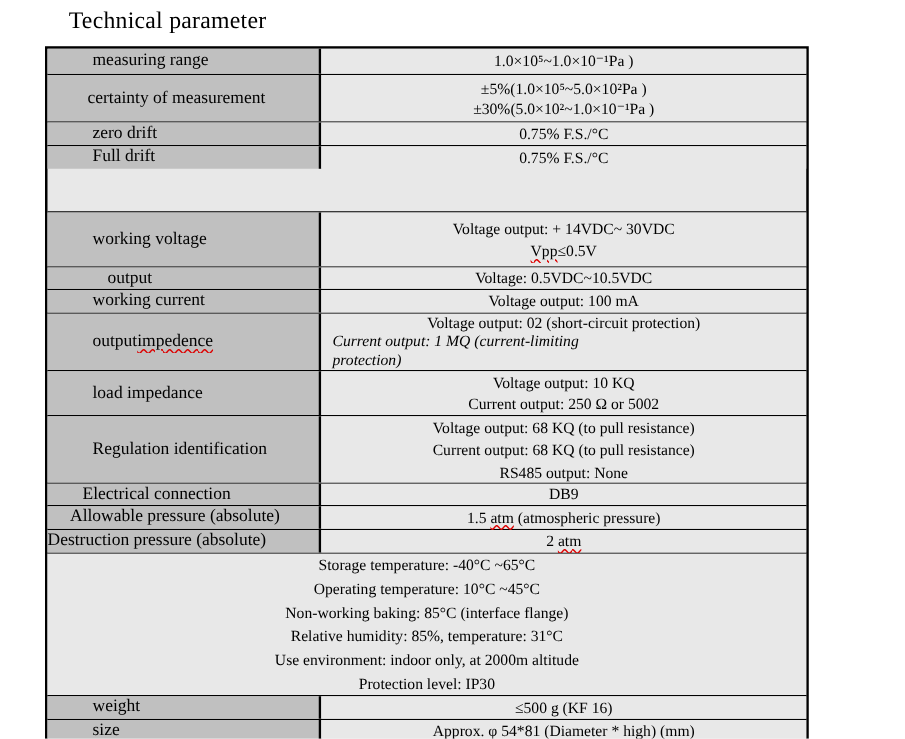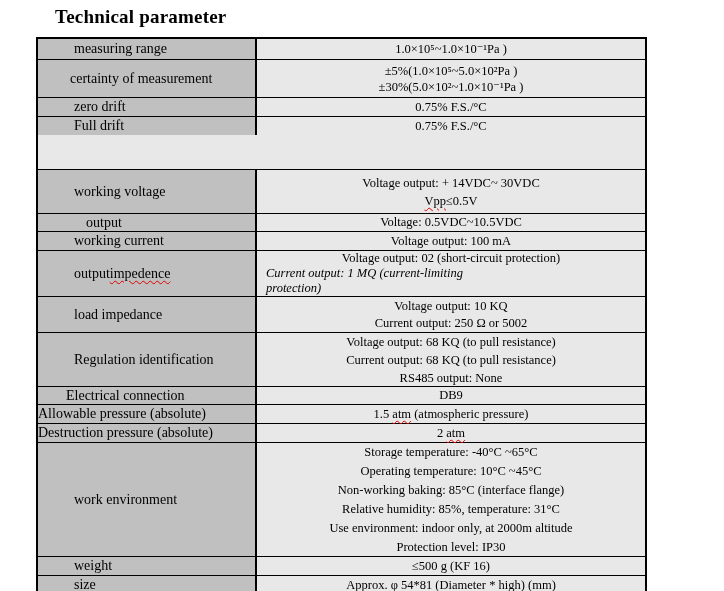--- a/index.html
+++ b/index.html
@@ -15,21 +15,21 @@
     height: 591px;
     background: #ffffff;
     overflow: hidden;
   }
   .title {
     position: absolute;
     left: 55px;
     top: 6px;
     margin: 0;
     font-size: 19px;
-    font-weight: bold;
+    font-weight: normal;
     letter-spacing: 0.2px;
     color: #000;
   }
   .ptable {
     position: absolute;
     left: 36px;
     top: 37px;
     width: 607px;
     border: 2px solid var(--border, #000);
     background: var(--value-bg, #e8e8e8);
@@ -139,33 +139,32 @@
           <div class="vline" style="line-height: 18px;">RS485 output: None</div>
         </div>
       </div>
       <div class="row" style="height: 18px;">
         <div class="cell-label" style="padding-left: 28px;">Electrical connection</div>
         <div class="cell-value">
           <div class="vline">DB9</div>
         </div>
       </div>
       <div class="row" style="height: 19px;">
-        <div class="cell-label" style="">Allowable pressure (absolute)</div>
+        <div class="cell-label" style="padding-left: 18px;">Allowable pressure (absolute)</div>
         <div class="cell-value">
           <div class="vline">1.5 <span class="sc">atm</span> (atmospheric pressure)</div>
         </div>
       </div>
       <div class="row" style="height: 19px;">
         <div class="cell-label" style="">Destruction pressure (absolute)</div>
         <div class="cell-value">
           <div class="vline">2 <span class="sc">atm</span></div>
         </div>
       </div>
       <div class="row" style="height: 114px;">
-        <div class="cell-label" style="padding-left: 36px;">work environment</div>
         <div class="cell-value">
           <div class="vline" style="line-height: 19px;">Storage temperature: -40°C ~65°C</div>
           <div class="vline" style="line-height: 19px;">Operating temperature: 10°C ~45°C</div>
           <div class="vline" style="line-height: 19px;">Non-working baking: 85°C (interface flange)</div>
           <div class="vline" style="line-height: 19px;">Relative humidity: 85%, temperature: 31°C</div>
           <div class="vline" style="line-height: 19px;">Use environment: indoor only, at 2000m altitude</div>
           <div class="vline" style="line-height: 19px;">Protection level: IP30</div>
         </div>
       </div>
       <div class="row" style="height: 19px;">

